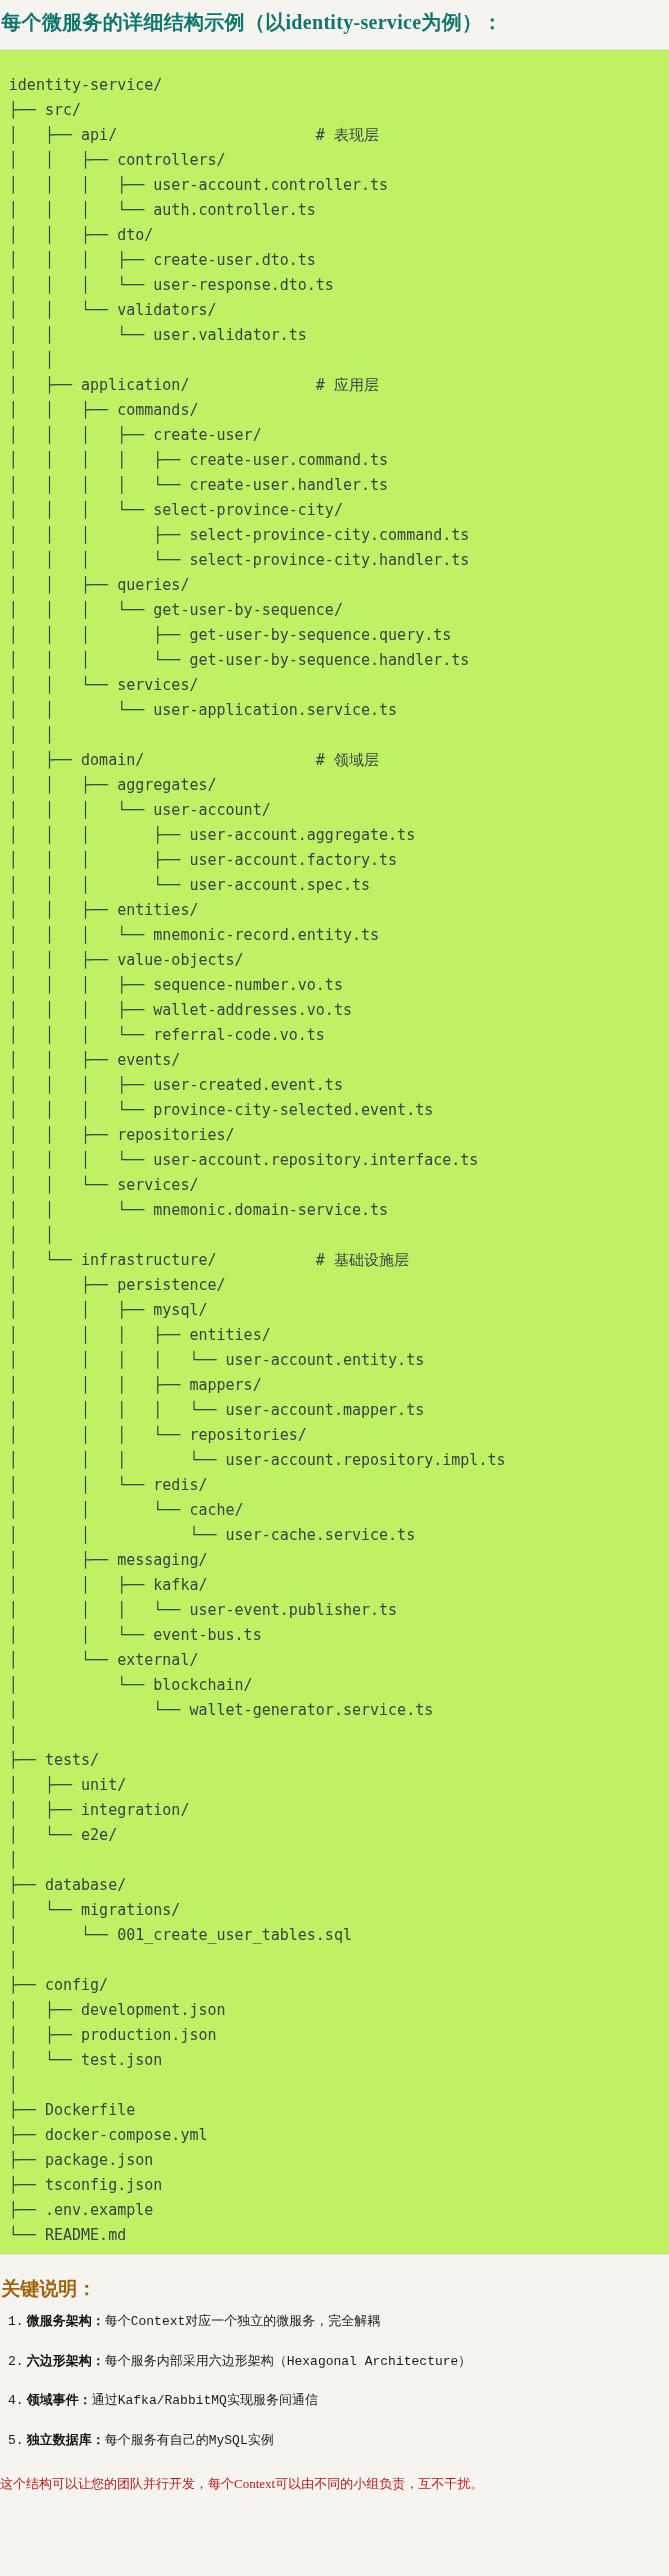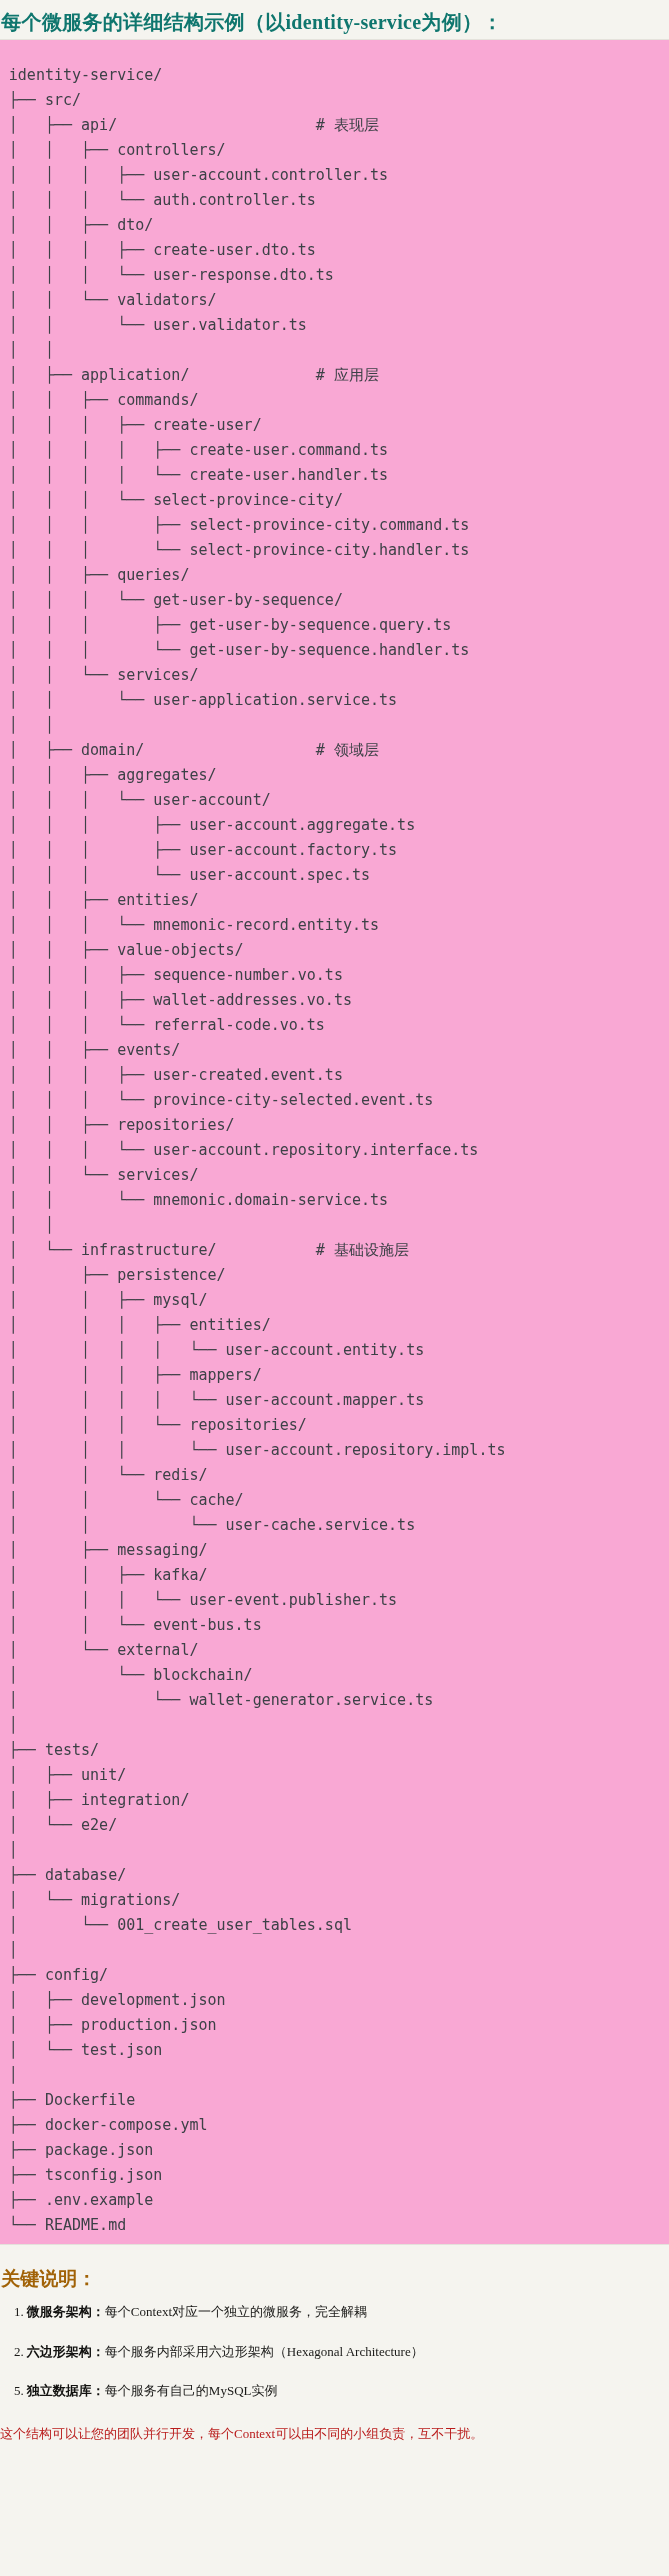--- a/index.html
+++ b/index.html
@@ -16,22 +16,22 @@
   }
   .page-title {
     margin: 8.8px 0 0 1.3px;
     font-size: 20px;
     line-height: 27.5px;
     font-weight: 700;
     color: #0f766e;
     letter-spacing: 0.3px;
   }
   .code-block {
-    margin-top: 3px;
-    background: #f9a8d4;
+    margin-top: 13px;
+    background: #bef264;
     border-top: 0.6px solid #e4e2db;
     border-bottom: 0.6px solid #e4e2db;
     width: 100%;
     box-sizing: border-box;
   }
   .code-block pre {
     margin: 0;
     padding: 22.5px 10px 6.3px 8.8px;
     font-family: "DejaVu Sans Mono", "Liberation Mono", monospace;
     font-size: 15px;
@@ -42,22 +42,23 @@
   }
   .notes-heading {
     margin: 21px 0 0 1.3px;
     font-size: 19px;
     line-height: 26px;
     font-weight: 700;
     color: #a16207;
   }
   .notes-list {
     margin: 10px 0 0 0;
-    padding: 0 0 0 14px;
+    padding: 0 0 0 8px;
     list-style: none;
+    font-family: Liberation Mono, monospace;
   }
   .note-item {
     font-size: 13px;
     line-height: 19px;
     margin-bottom: 20.6px;
     color: #1b1b19;
   }
   .note-item:last-child { margin-bottom: 0; }
   .note-num {
     font-weight: 400;
@@ -175,18 +176,21 @@
 <h2 class="notes-heading">关键说明：</h2>
 
 <ol class="notes-list">
   <li class="note-item">
     <span class="note-num">1.</span><span class="note-term">微服务架构：</span><span class="note-desc">每个Context对应一个独立的微服务，完全解耦</span>
   </li>
   <li class="note-item">
     <span class="note-num">2.</span><span class="note-term">六边形架构：</span><span class="note-desc">每个服务内部采用六边形架构（Hexagonal Architecture）</span>
   </li>
   <li class="note-item">
+    <span class="note-num">4.</span><span class="note-term">领域事件：</span><span class="note-desc">通过Kafka/RabbitMQ实现服务间通信</span>
+  </li>
+  <li class="note-item">
     <span class="note-num">5.</span><span class="note-term">独立数据库：</span><span class="note-desc">每个服务有自己的MySQL实例</span>
   </li>
 </ol>
 
 <p class="notes-footer">这个结构可以让您的团队并行开发，每个Context可以由不同的小组负责，互不干扰。</p>
 
 
 </body></html>

